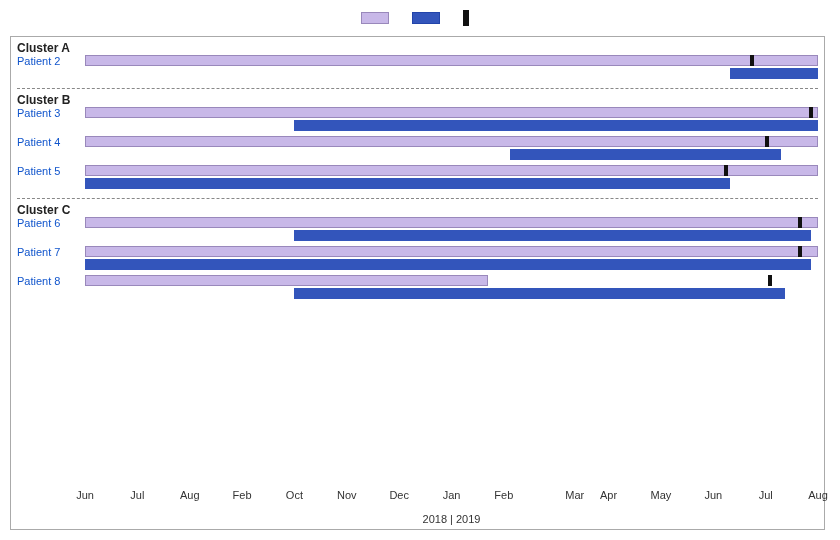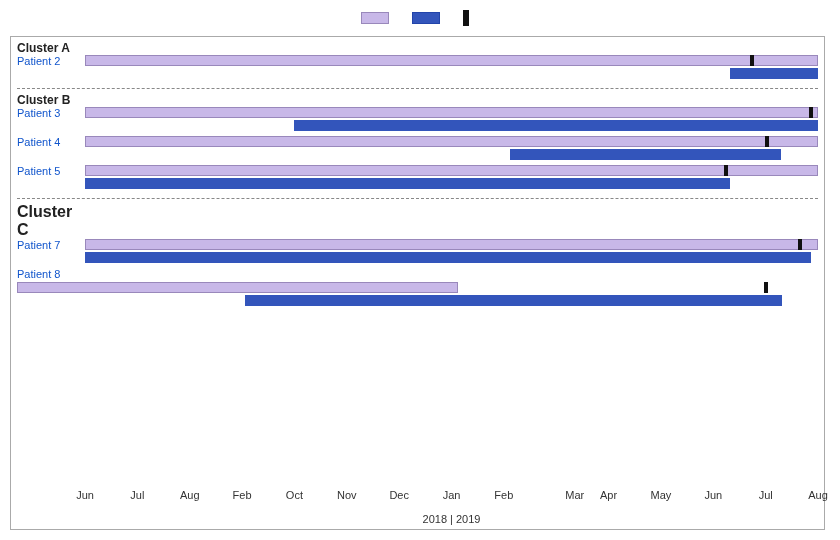--- a/index.html
+++ b/index.html
@@ -163,38 +163,52 @@
               <div style="position: absolute; left: 0%; width: 100%; height: 100%; background: rgb(200, 184, 232); border: 1px solid rgb(153, 136, 187);"></div>
               <div style="position: absolute; left: calc(87.5% - 2px); width: 4px; height: 100%; background: rgb(17, 17, 17); z-index: 10;"></div>
             </div>
             <div style="position: relative; height: 11px;">
               <div style="position: absolute; left: 0%; width: 88%; height: 100%; background: rgb(51, 85, 187);"></div>
             </div>
           </div>
         </div>
         <div style="border-bottom: 1.5px dashed rgb(136, 136, 136); margin: 4px 0px;"></div>
         <div style="display: flex; flex-direction: row; align-items: center;">
-          <div style="width: 68px; font-weight: bold; font-size: 16px; flex-shrink: 0;">Cluster C</div>
+          <div style="width: 68px; font-weight: bold; font-size: 12px; flex-shrink: 0;">Cluster C</div>
           <div style="flex: 1 1 0%;"></div>
         </div>
         <div style="display: flex; flex-direction: row; margin-bottom: 5px;">
           <div style="width: 68px; flex-shrink: 0; display: flex; flex-direction: column; justify-content: flex-start;">
+            <div style="color: rgb(17, 85, 204); font-size: 11px; height: 14px;">Patient 6</div>
+          </div>
+          <div style="flex: 1 1 0%; display: flex; flex-direction: column; gap: 2px;">
+            <div style="position: relative; height: 11px;">
+              <div style="position: absolute; left: 0%; width: 100%; height: 100%; background: rgb(200, 184, 232); border: 1px solid rgb(153, 136, 187);"></div>
+              <div style="position: absolute; left: calc(97.5% - 2px); width: 4px; height: 100%; background: rgb(17, 17, 17); z-index: 10;"></div>
+            </div>
+            <div style="position: relative; height: 11px;">
+              <div style="position: absolute; left: 28.5%; width: 70.5%; height: 100%; background: rgb(51, 85, 187);"></div>
+            </div>
+          </div>
+        </div>
+        <div style="display: flex; flex-direction: row; margin-bottom: 5px;">
+          <div style="width: 68px; flex-shrink: 0; display: flex; flex-direction: column; justify-content: flex-start;">
             <div style="color: rgb(17, 85, 204); font-size: 11px; height: 14px;">Patient 7</div>
           </div>
           <div style="flex: 1 1 0%; display: flex; flex-direction: column; gap: 2px;">
             <div style="position: relative; height: 11px;">
               <div style="position: absolute; left: 0%; width: 100%; height: 100%; background: rgb(200, 184, 232); border: 1px solid rgb(153, 136, 187);"></div>
               <div style="position: absolute; left: calc(97.5% - 2px); width: 4px; height: 100%; background: rgb(17, 17, 17); z-index: 10;"></div>
             </div>
             <div style="position: relative; height: 11px;">
               <div style="position: absolute; left: 0%; width: 99%; height: 100%; background: rgb(51, 85, 187);"></div>
             </div>
           </div>
         </div>
-        <div style="display: flex; flex-direction: column; margin-bottom: 5px;">
+        <div style="display: flex; flex-direction: row; margin-bottom: 5px;">
           <div style="width: 68px; flex-shrink: 0; display: flex; flex-direction: column; justify-content: flex-start;">
             <div style="color: rgb(17, 85, 204); font-size: 11px; height: 14px;">Patient 8</div>
           </div>
           <div style="flex: 1 1 0%; display: flex; flex-direction: column; gap: 2px;">
             <div style="position: relative; height: 11px;">
               <div style="position: absolute; left: 0%; width: 55%; height: 100%; background: rgb(200, 184, 232); border: 1px solid rgb(153, 136, 187);"></div>
               <div style="position: absolute; left: calc(93.5% - 2px); width: 4px; height: 100%; background: rgb(17, 17, 17); z-index: 10;"></div>
             </div>
             <div style="position: relative; height: 11px;">
               <div style="position: absolute; left: 28.5%; width: 67%; height: 100%; background: rgb(51, 85, 187);"></div>

